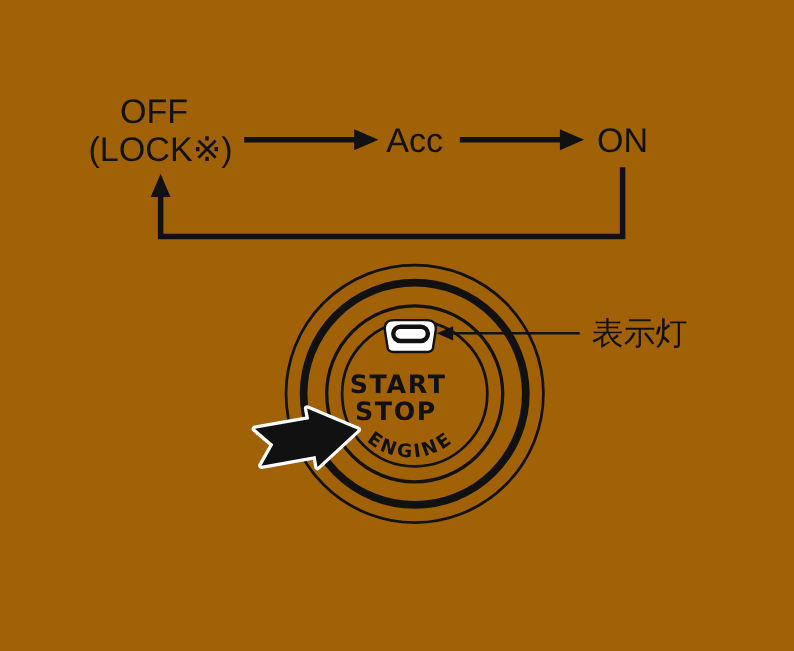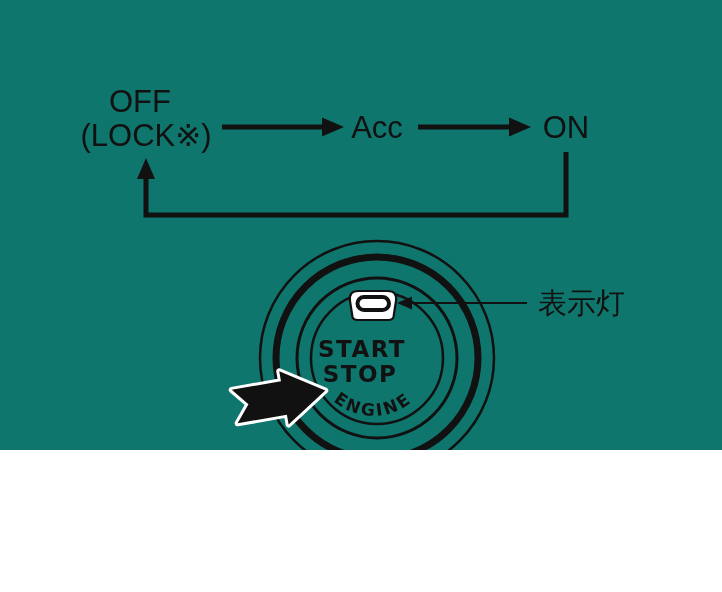--- a/index.html
+++ b/index.html
@@ -1,20 +1,20 @@
 <!DOCTYPE html>
 <html><head>
 <meta charset="utf-8">
 <style>
   html, body { margin: 0; padding: 0; background: #ffffff; }
   .stage {
     position: relative;
     width: 722px;
-    height: 450px;
-    background: #0f766e;
+    height: 592px;
+    background: #a16207;
     overflow: hidden;
   }
   svg { display: block; }
   text {
     fill: #111111;
     font-family: "Liberation Sans", "DejaVu Sans", sans-serif;
   }
   .t-state   { font-size: 31px; }
   .t-btn     { font-size: 23px; font-weight: 700; letter-spacing: 1.5px;
                font-family: "DejaVu Sans", "Liberation Sans", sans-serif; }

